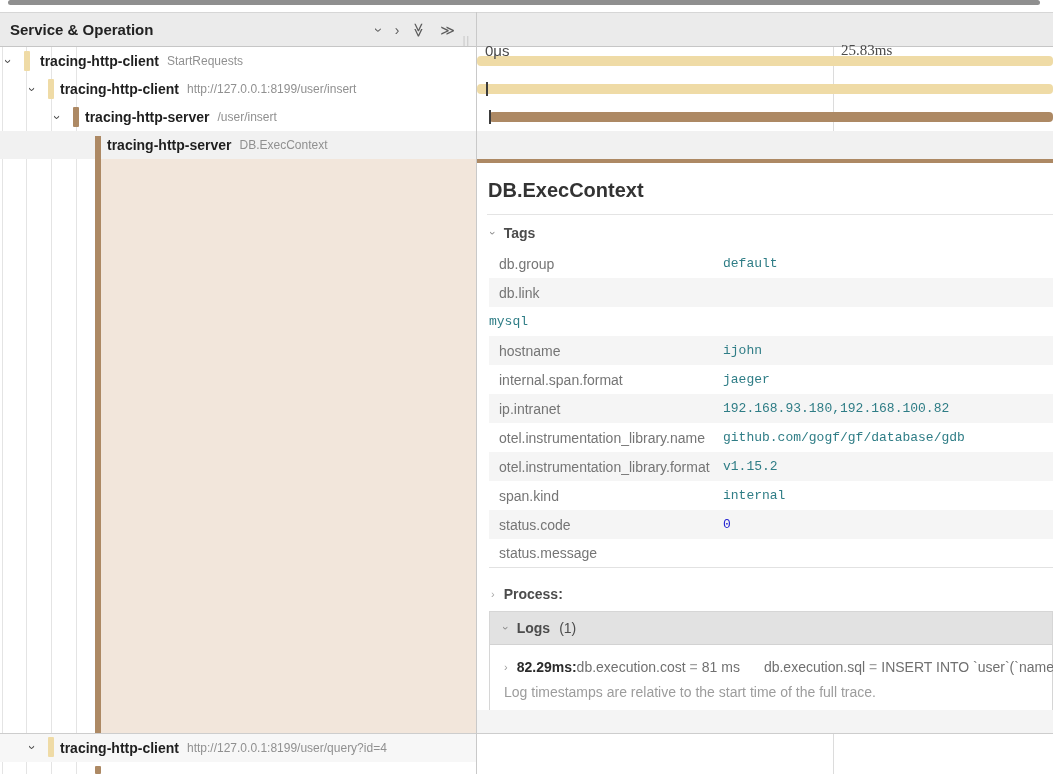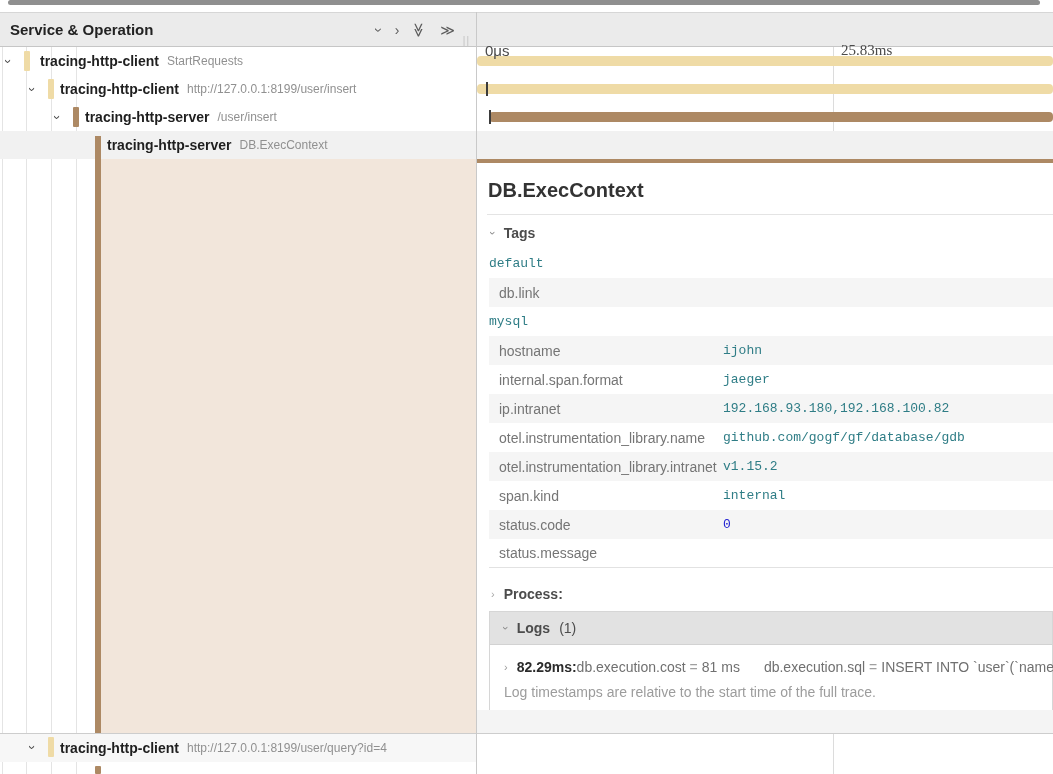--- a/index.html
+++ b/index.html
@@ -165,20 +165,21 @@
     <div class="panel-title">DB.ExecContext</div>
     <div class="panel-hr"></div>
 
     <div class="sec-hdr tags-hdr">
       <span class="sec-chev rot90">›</span>
       <span class="sec-label">Tags</span>
     </div>
 
     <div class="tags-table">
       <div class="tag-row">
+        <span class="tag-key">db.group</span>
         <span class="tag-val">default</span>
       </div>
       <div class="tag-row">
         <span class="tag-key">db.link</span>
       </div>
       <div class="tag-row">
         <span class="tag-val">mysql</span>
       </div>
       <div class="tag-row">
         <span class="tag-key">hostname</span>
@@ -190,21 +191,21 @@
       </div>
       <div class="tag-row">
         <span class="tag-key">ip.intranet</span>
         <span class="tag-val">192.168.93.180,192.168.100.82</span>
       </div>
       <div class="tag-row">
         <span class="tag-key">otel.instrumentation_library.name</span>
         <span class="tag-val">github.com/gogf/gf/database/gdb</span>
       </div>
       <div class="tag-row">
-        <span class="tag-key">otel.instrumentation_library.intranet</span>
+        <span class="tag-key">otel.instrumentation_library.format</span>
         <span class="tag-val">v1.15.2</span>
       </div>
       <div class="tag-row">
         <span class="tag-key">span.kind</span>
         <span class="tag-val">internal</span>
       </div>
       <div class="tag-row">
         <span class="tag-key">status.code</span>
         <span class="tag-val num">0</span>
       </div>

